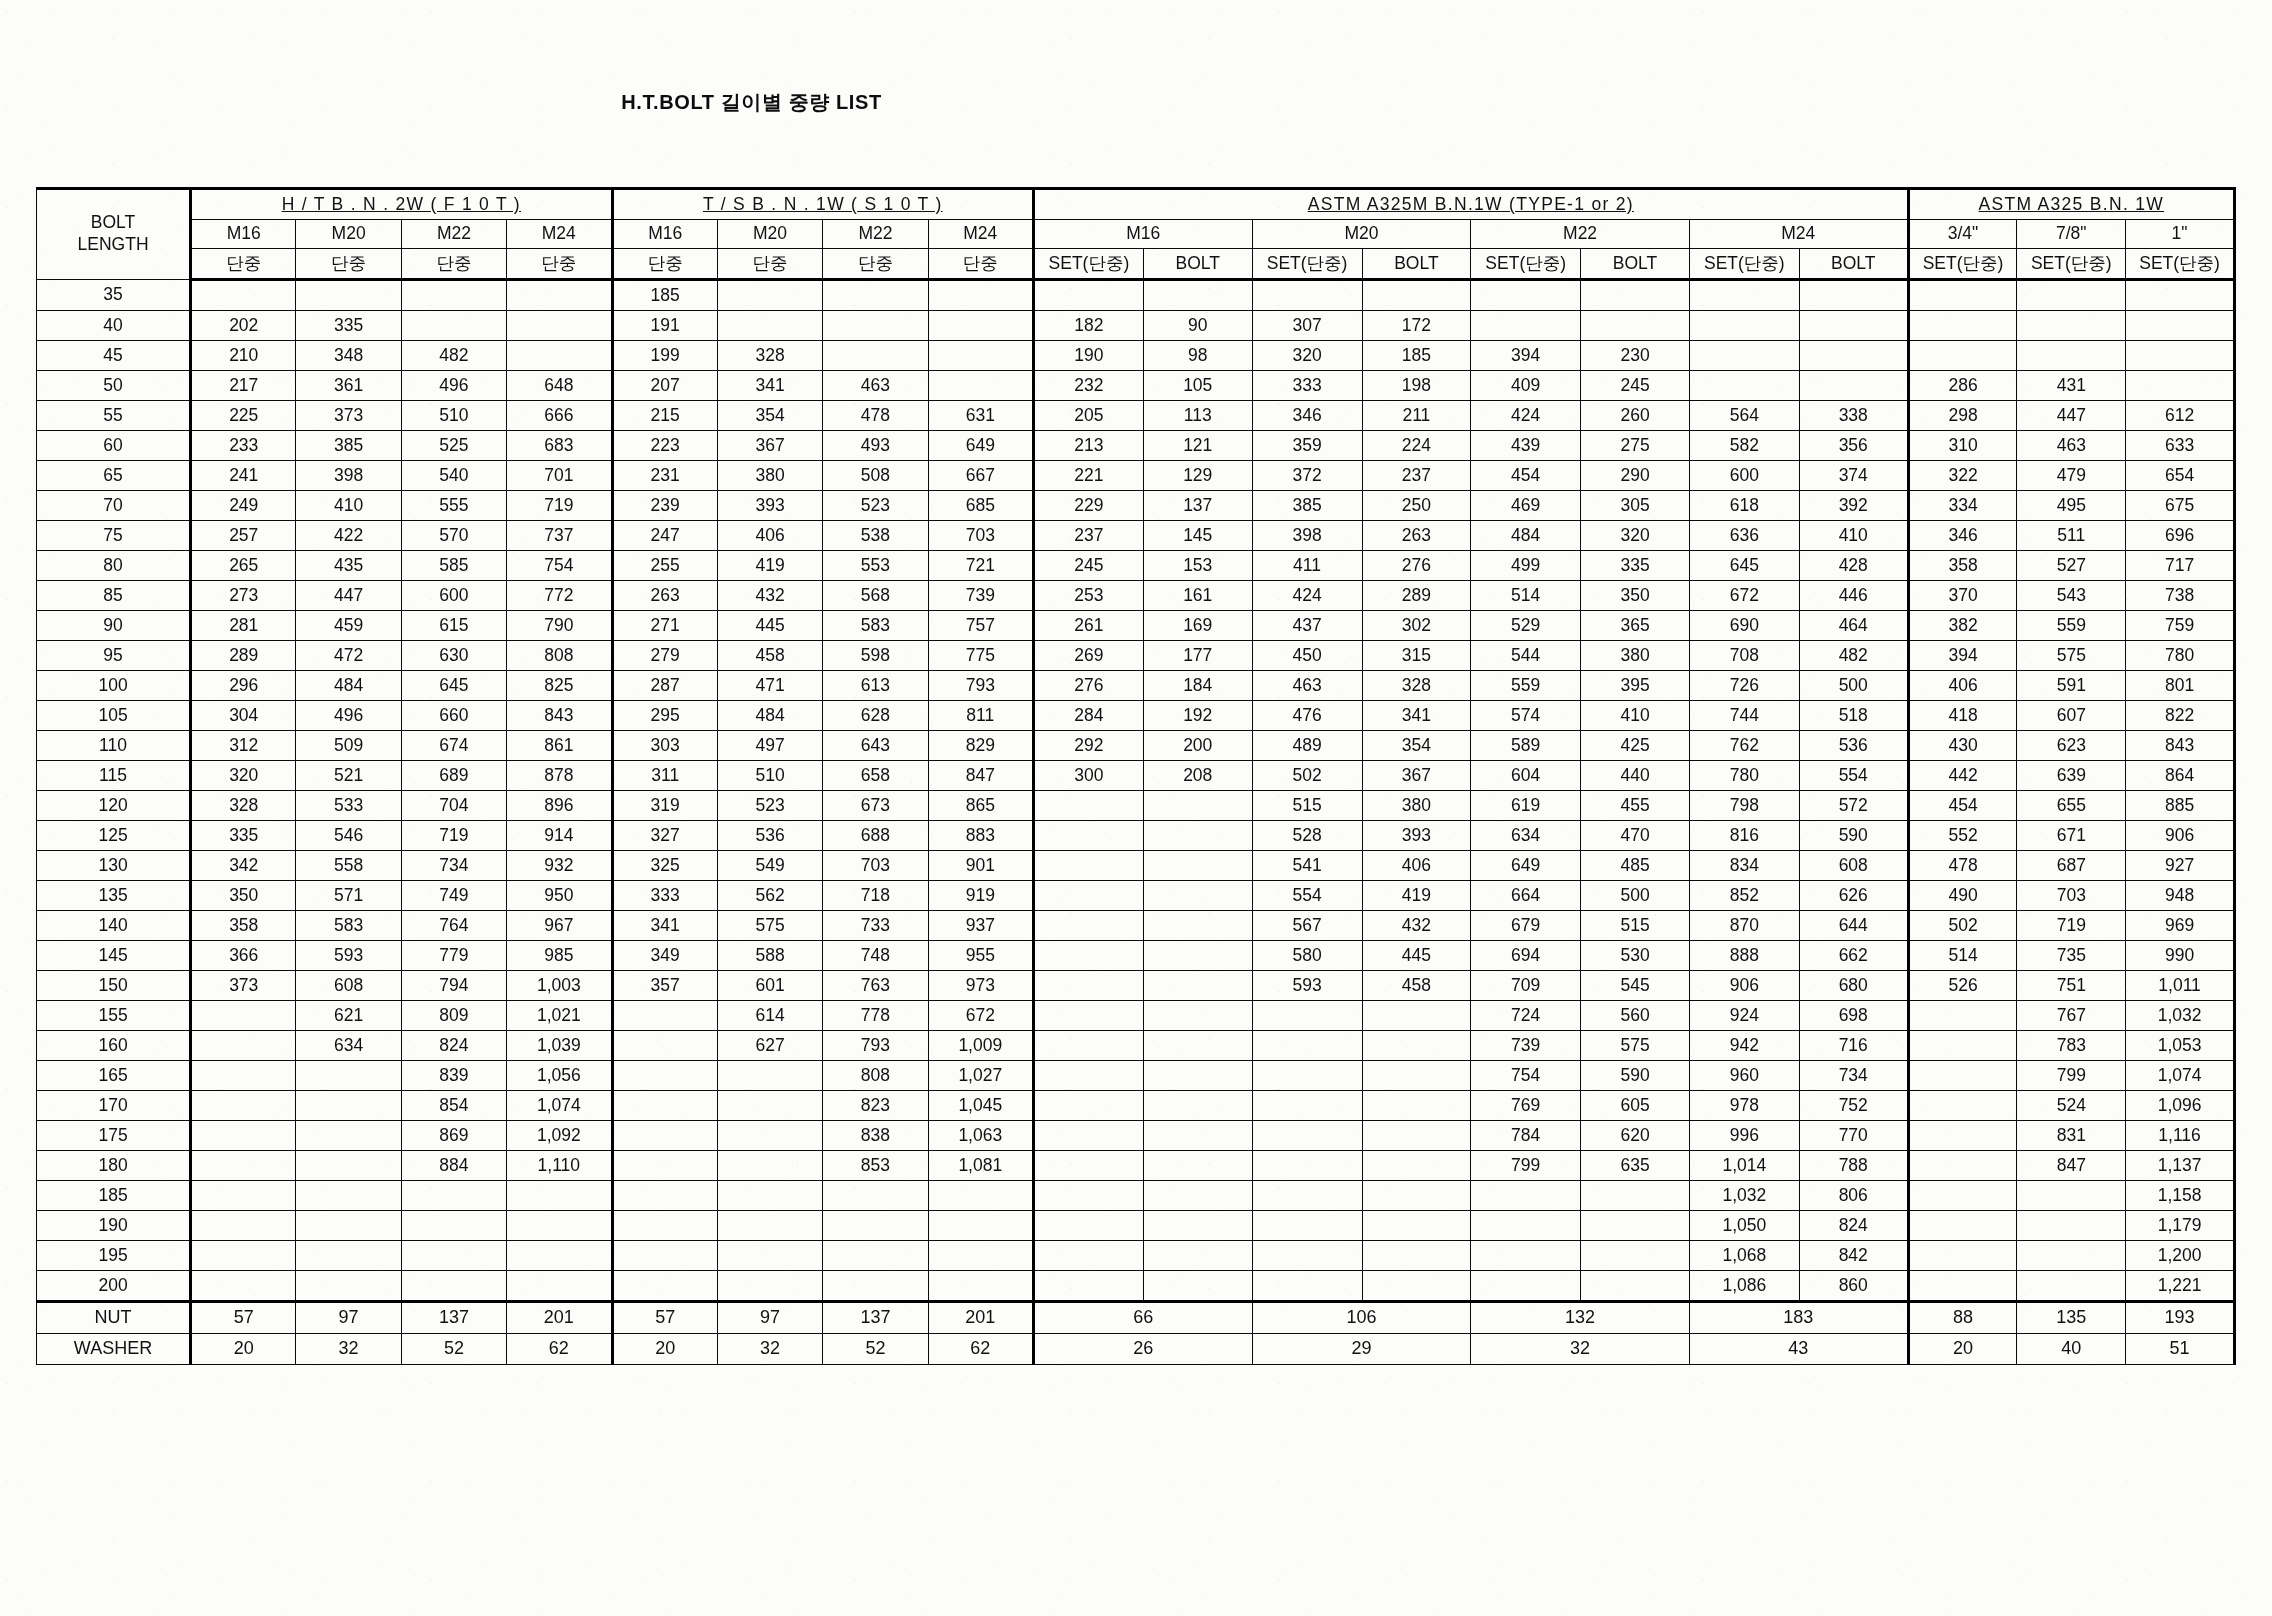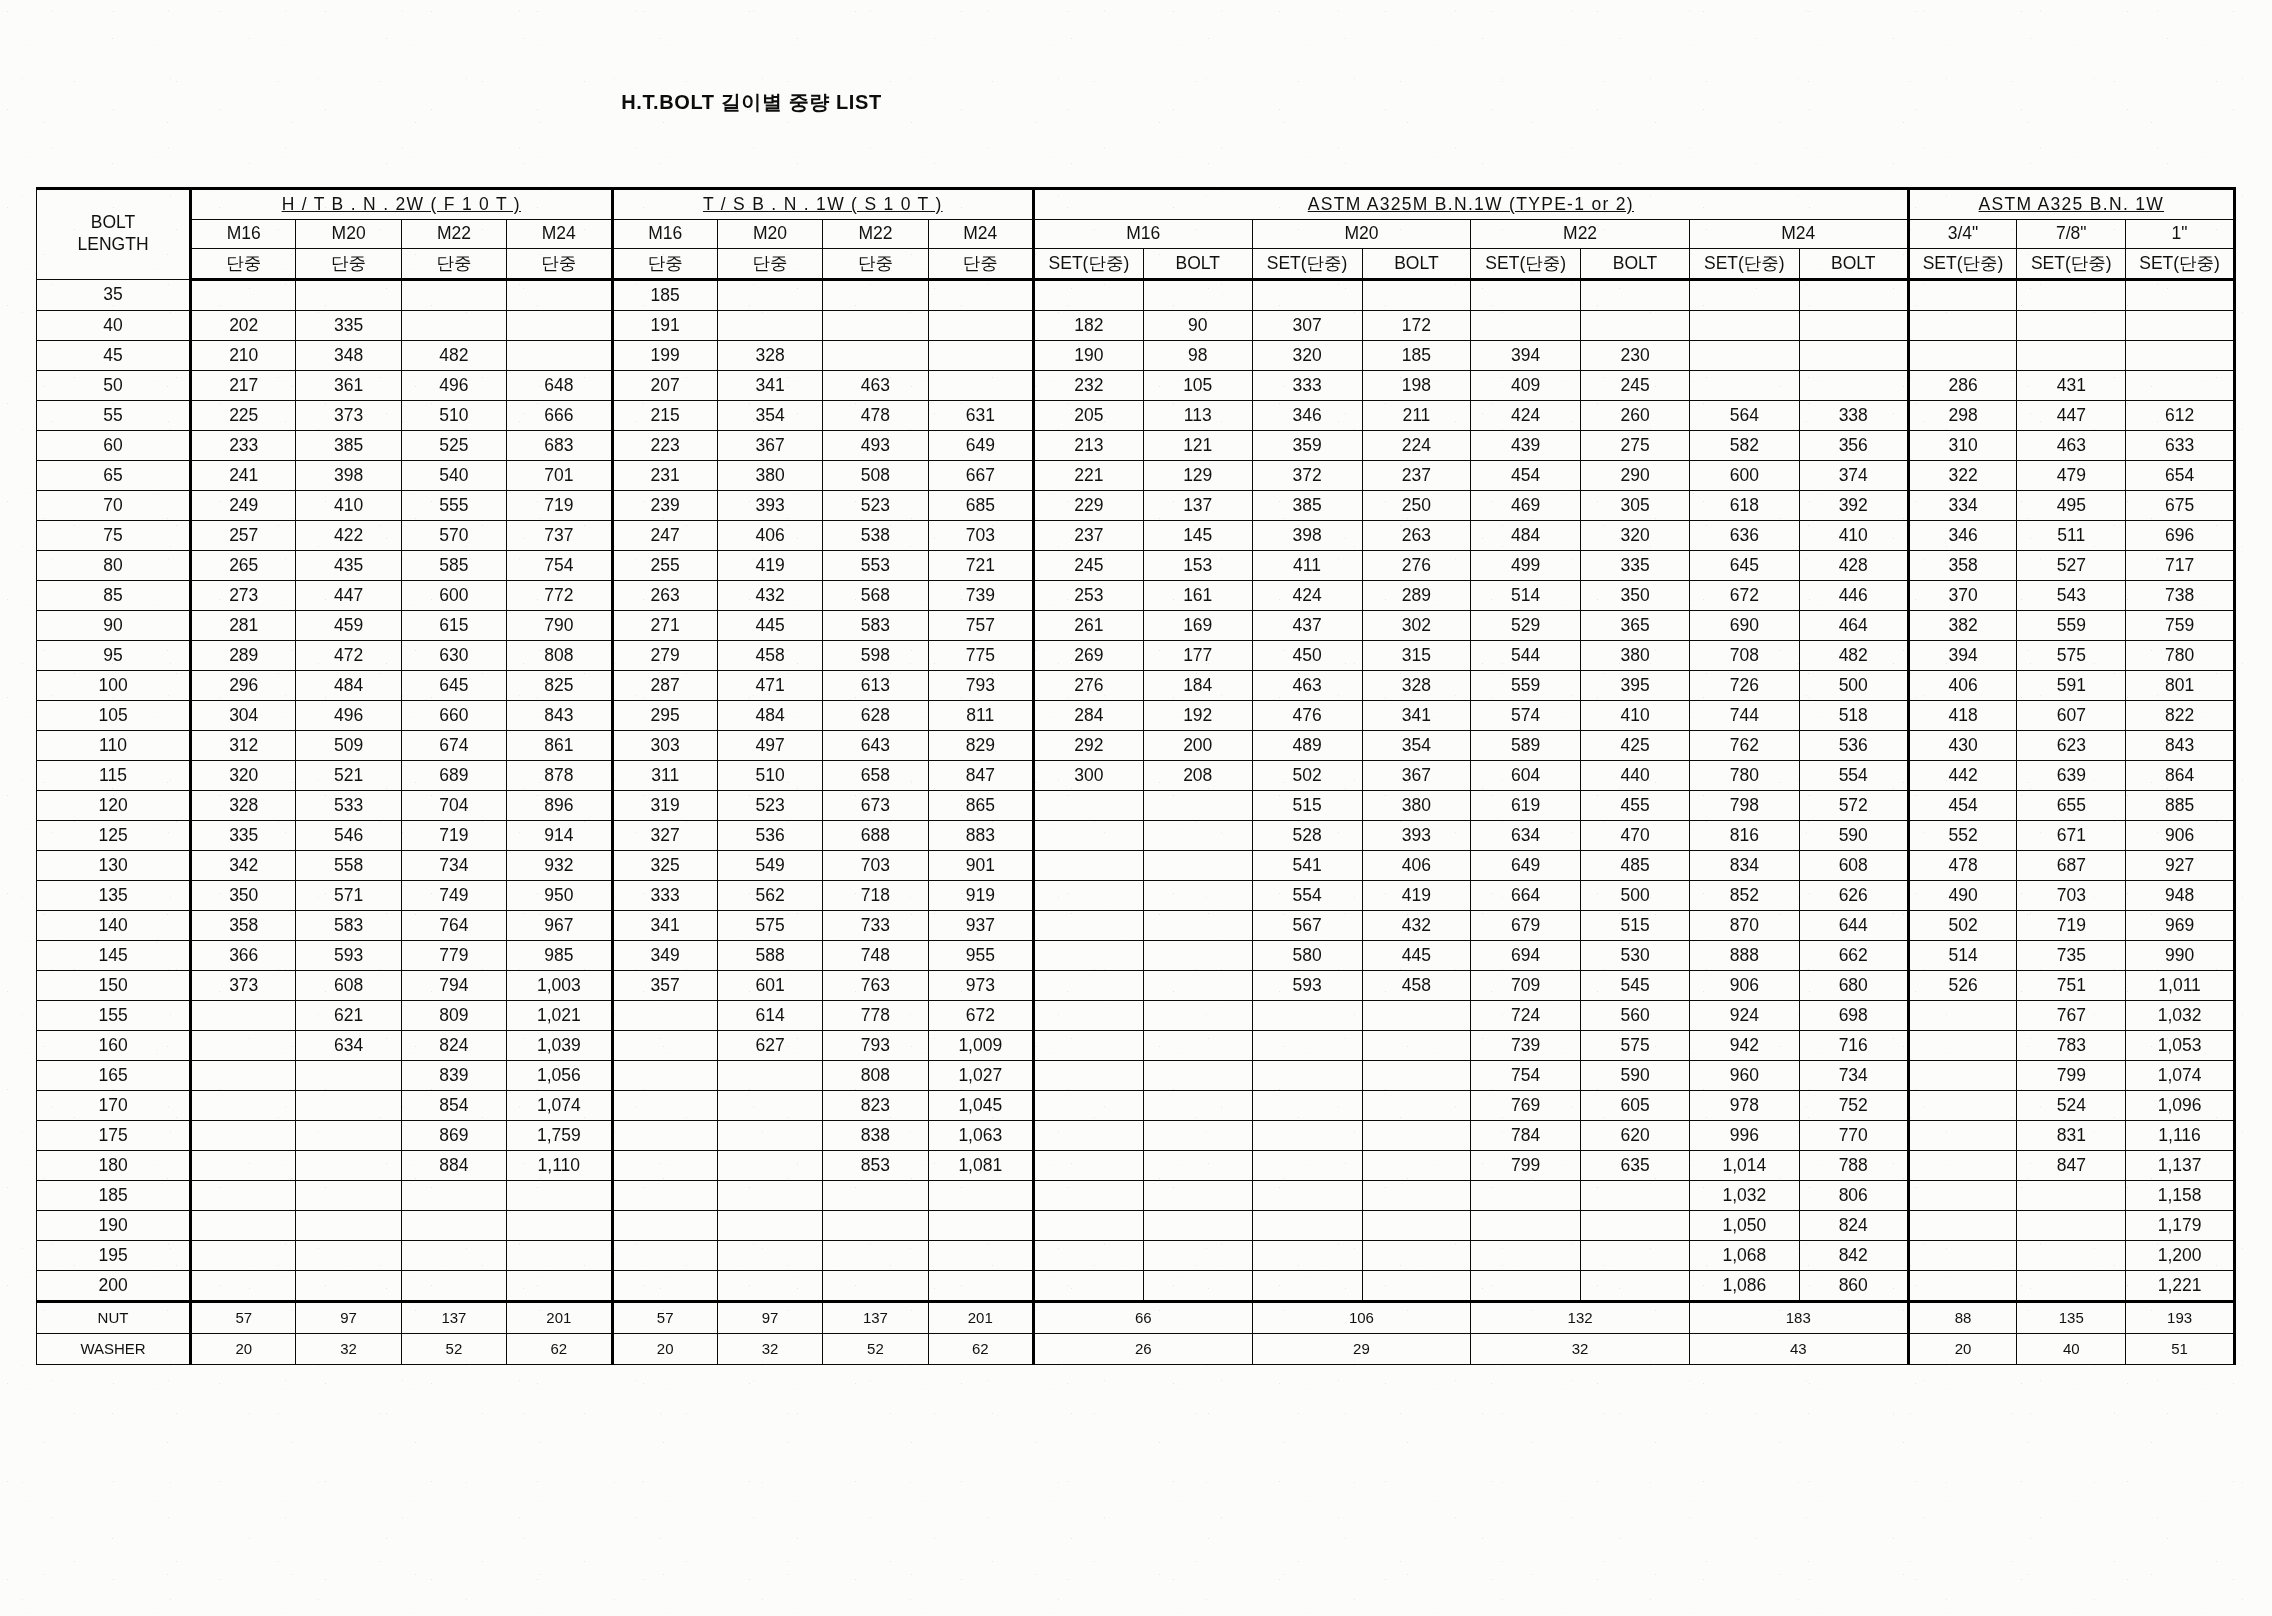--- a/index.html
+++ b/index.html
@@ -70,21 +70,21 @@
   .sepR{border-right:3.9px solid #000 !important;}
   .topThick{border-top:3.2px solid #000 !important;}
   .botThick{border-bottom:3.2px solid #000 !important;}
 
   th.grp{font-size:19.4px;letter-spacing:1.3px;height:26px;text-decoration:underline;}
   th.size{font-size:19px;height:26px;}
   th.unit{font-size:17px;height:26px;}
   td.len{font-size:18px;margin-top:16px;}
   th.lencol{font-size:18px;line-height:1.25;height:86px;}
   tr.datarow td{height:29px;}
-  tr.sumrow td{height:30px;font-size:15px;}
+  tr.sumrow td{height:30px;font-size:18px;}
 </style>
 </head>
 <body>
 
 <div class="page">
   <div class="speckle"></div>
 
   <div id="title">H.T.BOLT 길이별 중량 LIST</div>
 
   <div id="tablewrap">
@@ -782,21 +782,21 @@
             <td class="">752</td>
             <td class="sepL"></td>
             <td class="">524</td>
             <td class="sepR">1,096</td>
           </tr>
           <tr class="datarow">
             <td class="len sepR">175</td>
             <td class="sepL"></td>
             <td class=""></td>
             <td class="">869</td>
-            <td class="">1,759</td>
+            <td class="">1,092</td>
             <td class="sepL"></td>
             <td class=""></td>
             <td class="">838</td>
             <td class="">1,063</td>
             <td class="sepL"></td>
             <td class=""></td>
             <td class=""></td>
             <td class=""></td>
             <td class="">784</td>
             <td class="">620</td>

